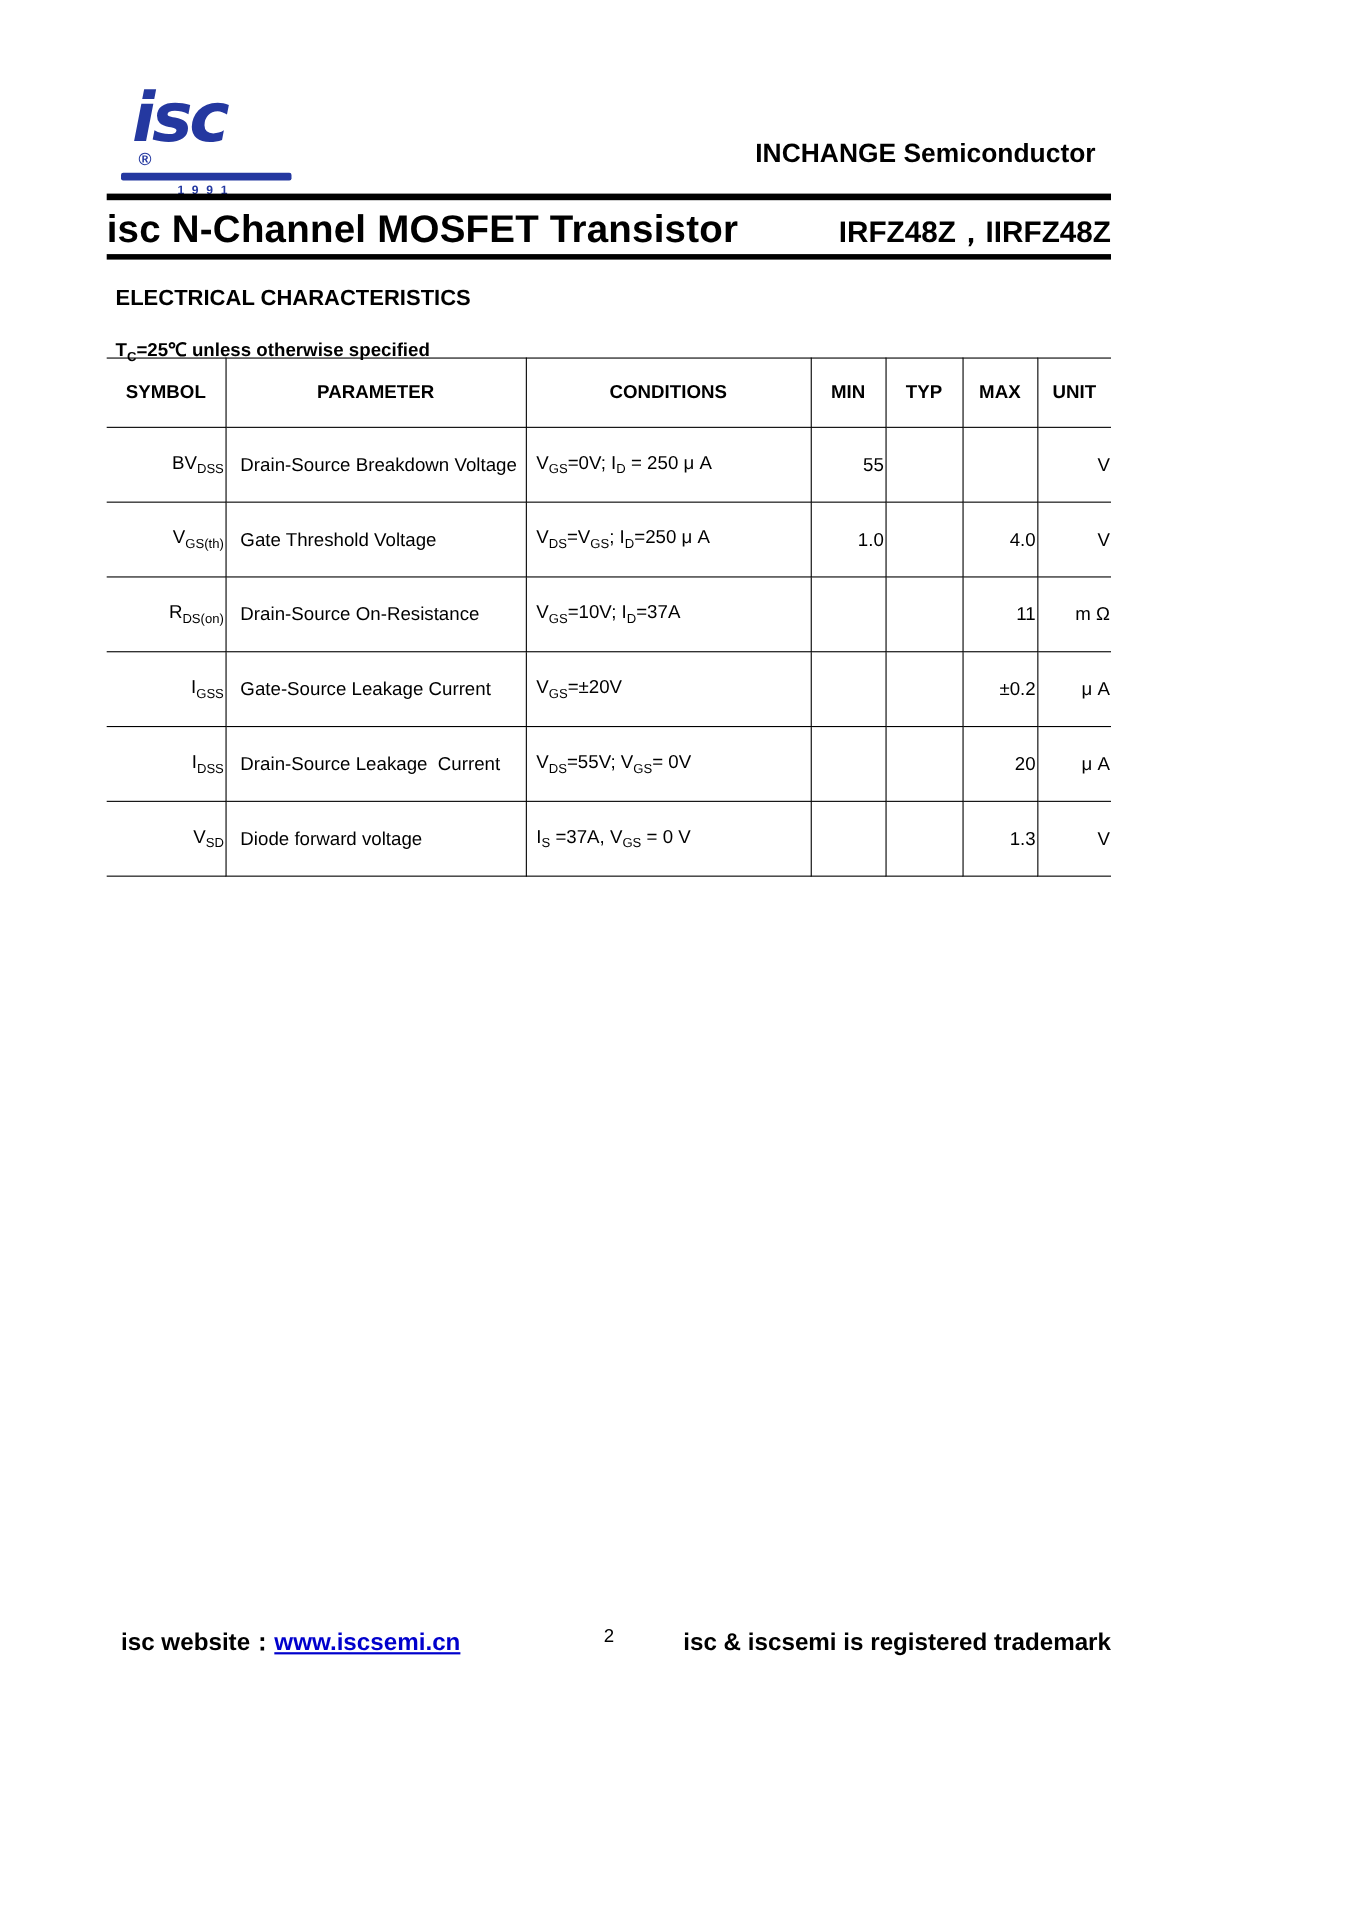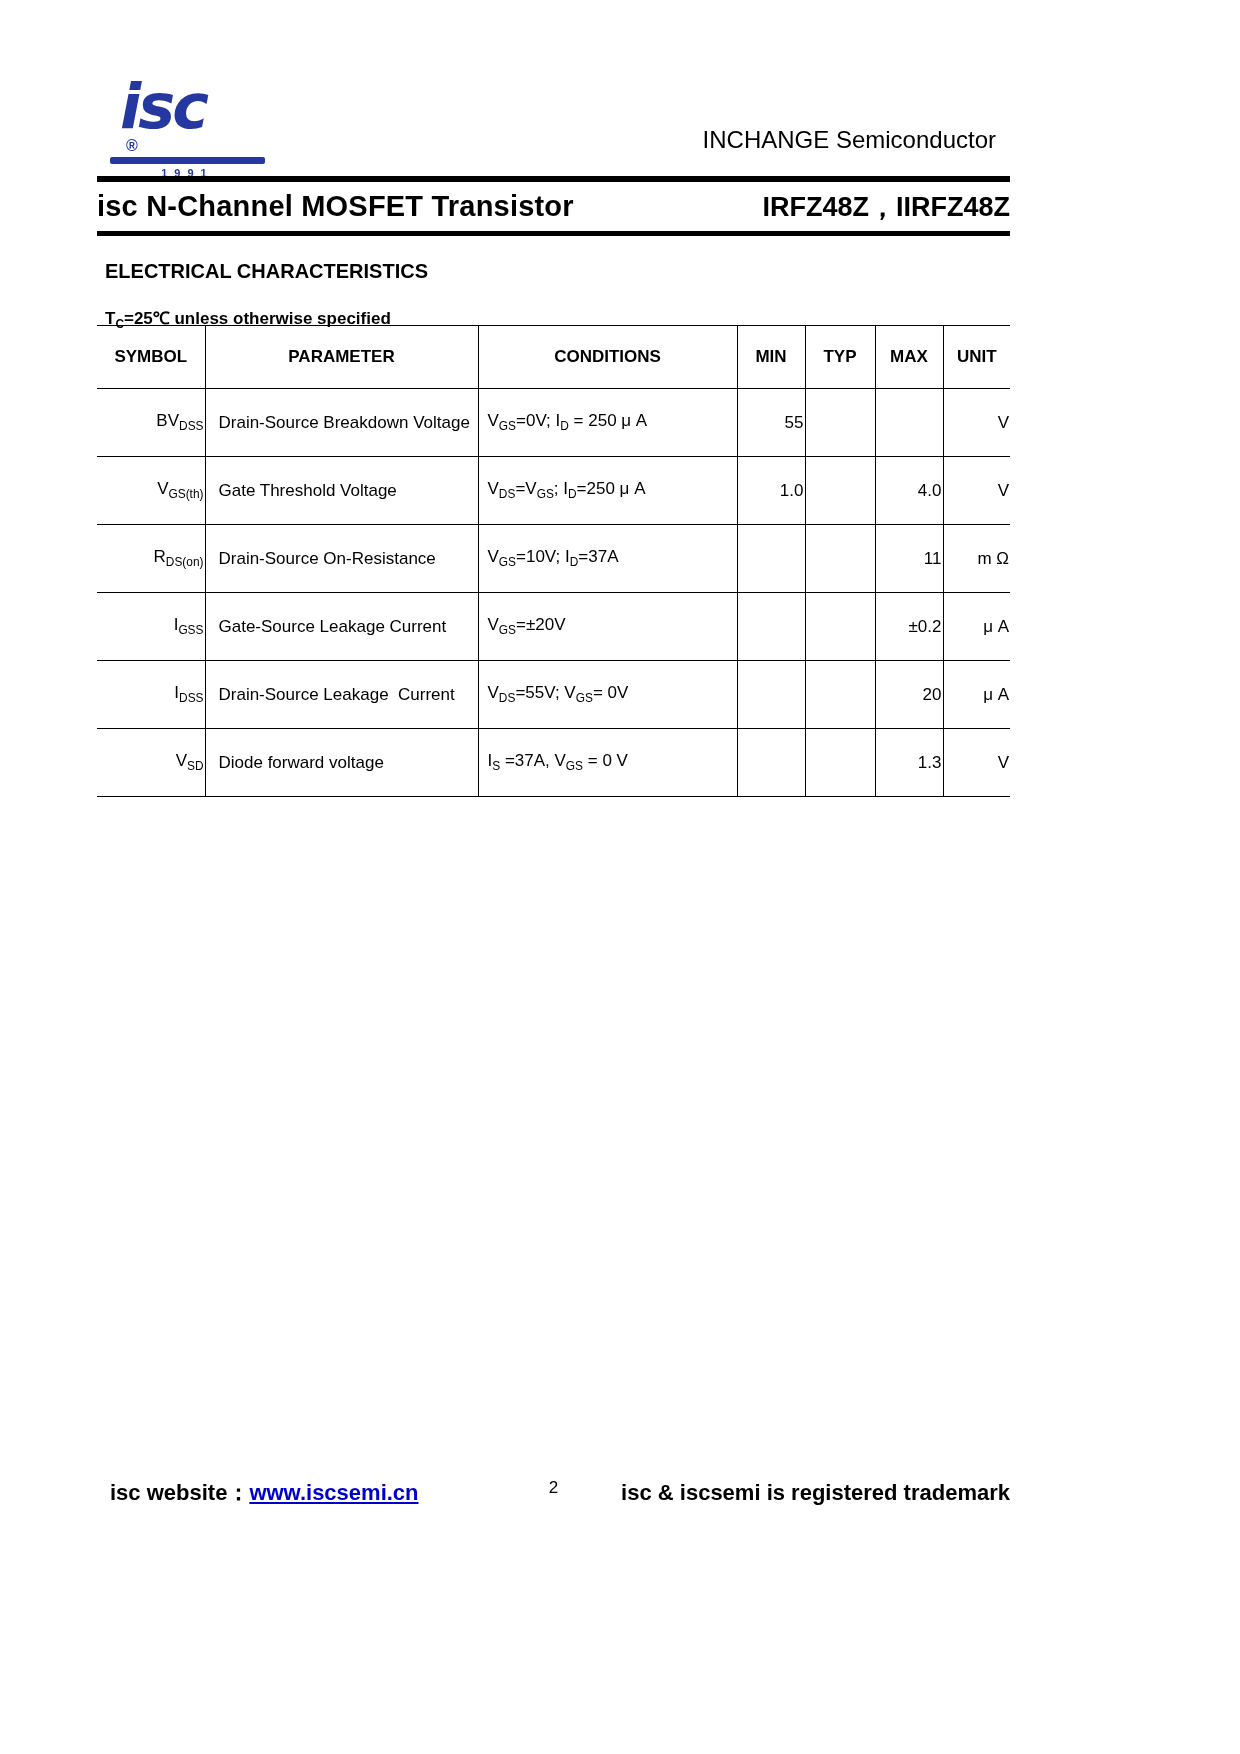--- a/index.html
+++ b/index.html
@@ -42,27 +42,27 @@
   .logo-year {
     color: var(--brand-blue);
     font-size: 11px;
     font-weight: bold;
     letter-spacing: 7px;
     text-align: center;
     width: 155px;
     margin-top: 3px;
   }
   
-  .company { position: absolute; right: 14px; top: 126px; font-size: 24px; font-weight: normal; margin-left: 44px; }
+  .company { position: absolute; right: 14px; top: 126px; font-size: 24px; font-weight: bold; margin-left: 44px; }
   .rule-top { position: absolute; left: 0; right: 0; top: 176px; height: 6px; background: #000; }
   .title-row {
     position: absolute; left: 0; right: 0; top: 189px;
     display: flex; justify-content: space-between; align-items: baseline;
   }
-  .title-left { font-size: 29px; font-weight: bold; letter-spacing: 0.2px; }
+  .title-left { font-size: 35px; font-weight: bold; letter-spacing: 0.2px; }
   .title-right { font-size: 27px; font-weight: bold; }
   .rule-bottom { position: absolute; left: 0; right: 0; top: 231px; height: 5px; background: #000; }
   
   .sec-heading { position: absolute; left: 8px; top: 260px; font-size: 20px; font-weight: bold; }
   .sec-sub { position: absolute; left: 8px; top: 306px; font-size: 17px; font-weight: bold; }
   
   table.spec {
     position: absolute; left: 0; top: 325px; width: 913px;
     border-collapse: collapse; table-layout: fixed;
     font-size: 17px;

